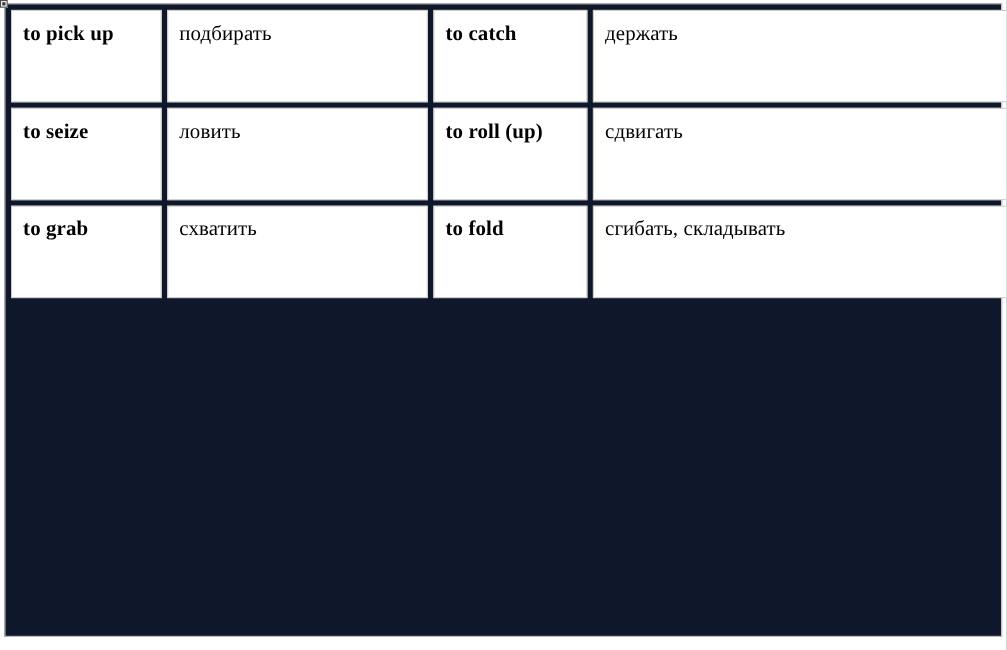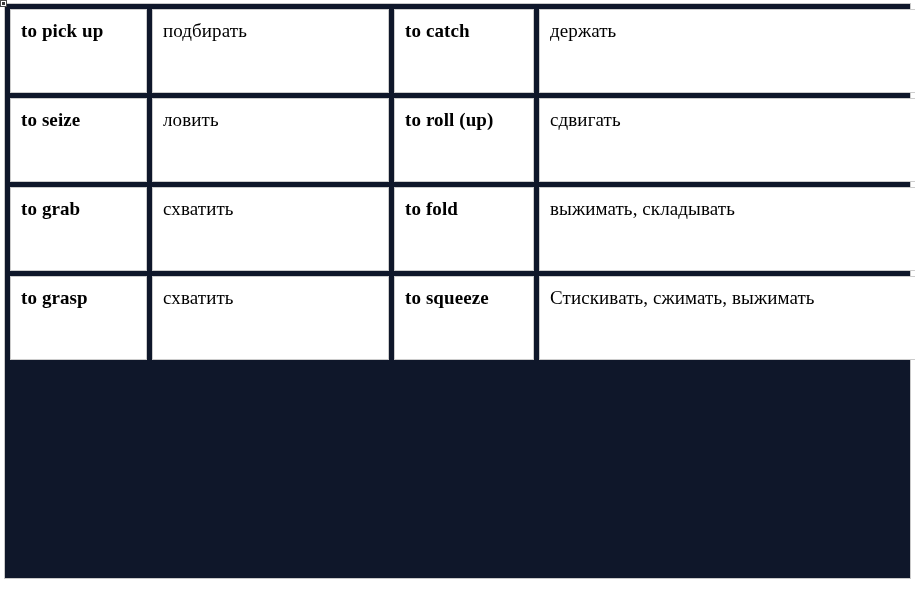--- a/index.html
+++ b/index.html
@@ -160,37 +160,23 @@
           <td>
             <span class="term">to grab</span>
           </td>
           <td>
             <span class="gloss">схватить</span>
           </td>
           <td>
             <span class="term">to fold</span>
           </td>
           <td>
-            <span class="gloss">выжимать, складывать</span>
+            <span class="gloss">сгибать, складывать</span>
           </td>
         </tr>
 
-        <tr>
-          <td>
-            <span class="term">to grasp</span>
-          </td>
-          <td>
-            <span class="gloss">схватить</span>
-          </td>
-          <td>
-            <span class="term">to squeeze</span>
-          </td>
-          <td>
-            <span class="gloss">Стискивать, сжимать, выжимать</span>
-          </td>
-        </tr>
 
 
       </tbody>
     </table>
 
   </div>
 </div>
 
 </body></html>

